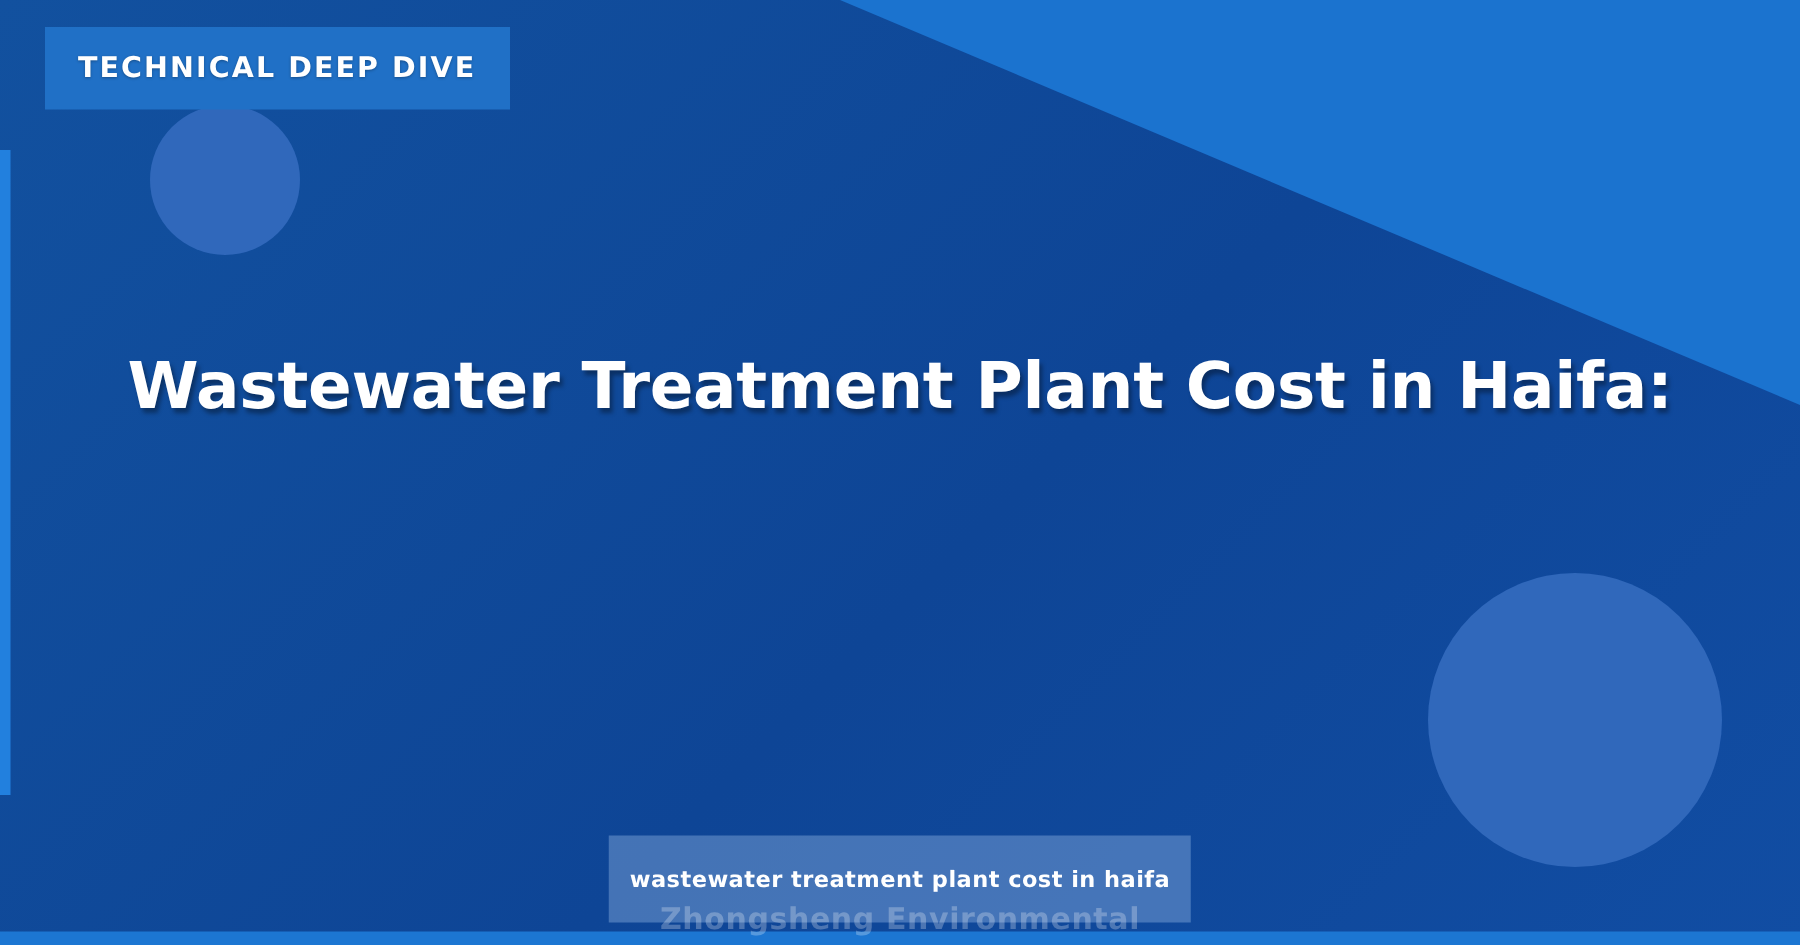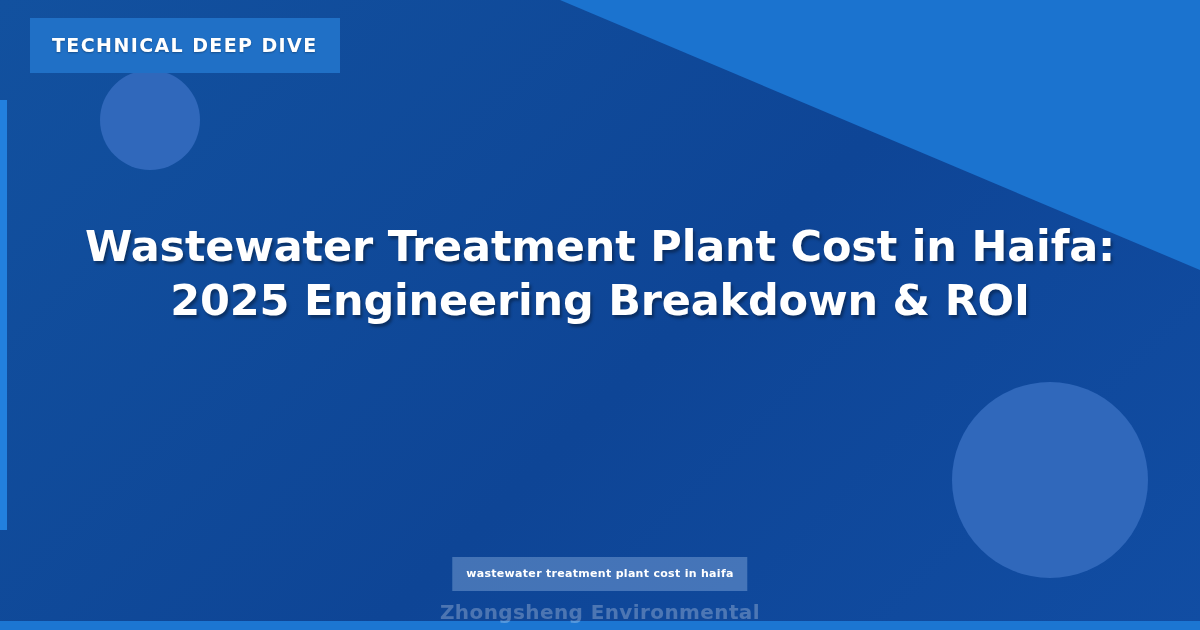--- a/index.html
+++ b/index.html
@@ -92,21 +92,21 @@
     font-weight: bold;
     letter-spacing: 1.4px;
     white-space: nowrap;
     text-shadow: 0 1px 2px rgba(0,0,0,0.30);
   }
 
   .title-wrap {
     position: absolute;
     left: 0;
     right: 0;
-    top: 220px;
+    top: 232px;
     text-align: center;
     padding: 0 60px;
     box-sizing: border-box;
   }
   .title {
     margin: 0;
     color: #ffffff;
     font-size: 43px;
     font-weight: bold;
     line-height: 1.25;
@@ -115,24 +115,24 @@
   }
   .title-line { display: block; }
 
   .keyword-badge {
     position: absolute;
     left: 50%;
     transform: translateX(-50%);
     top: 557px;
     height: 26px;
     line-height: 26px;
-    padding: 4px 14px;
+    padding: 16px 14px;
     background: rgba(150,185,230,0.40);
     color: #ffffff;
-    font-size: 11px;
+    font-size: 15px;
     font-weight: bold;
     letter-spacing: 0.3px;
     white-space: nowrap;
   }
 
   .brand {
     position: absolute;
     left: 0;
     right: 0;
     top: 600px;
@@ -156,21 +156,20 @@
     <div class="bottom-bar"></div>
   </div>
 
   <div class="content">
 
     <div class="eyebrow-badge">TECHNICAL DEEP DIVE</div>
 
     <div class="title-wrap">
       <h1 class="title">
         <span class="title-line">Wastewater Treatment Plant Cost in Haifa:</span>
-        <span class="title-line">2025 Engineering Breakdown &amp; ROI</span>
       </h1>
     </div>
 
     <div class="keyword-badge">wastewater treatment plant cost in haifa</div>
 
     <div class="brand">Zhongsheng Environmental</div>
 
   </div>
 </div>
 

